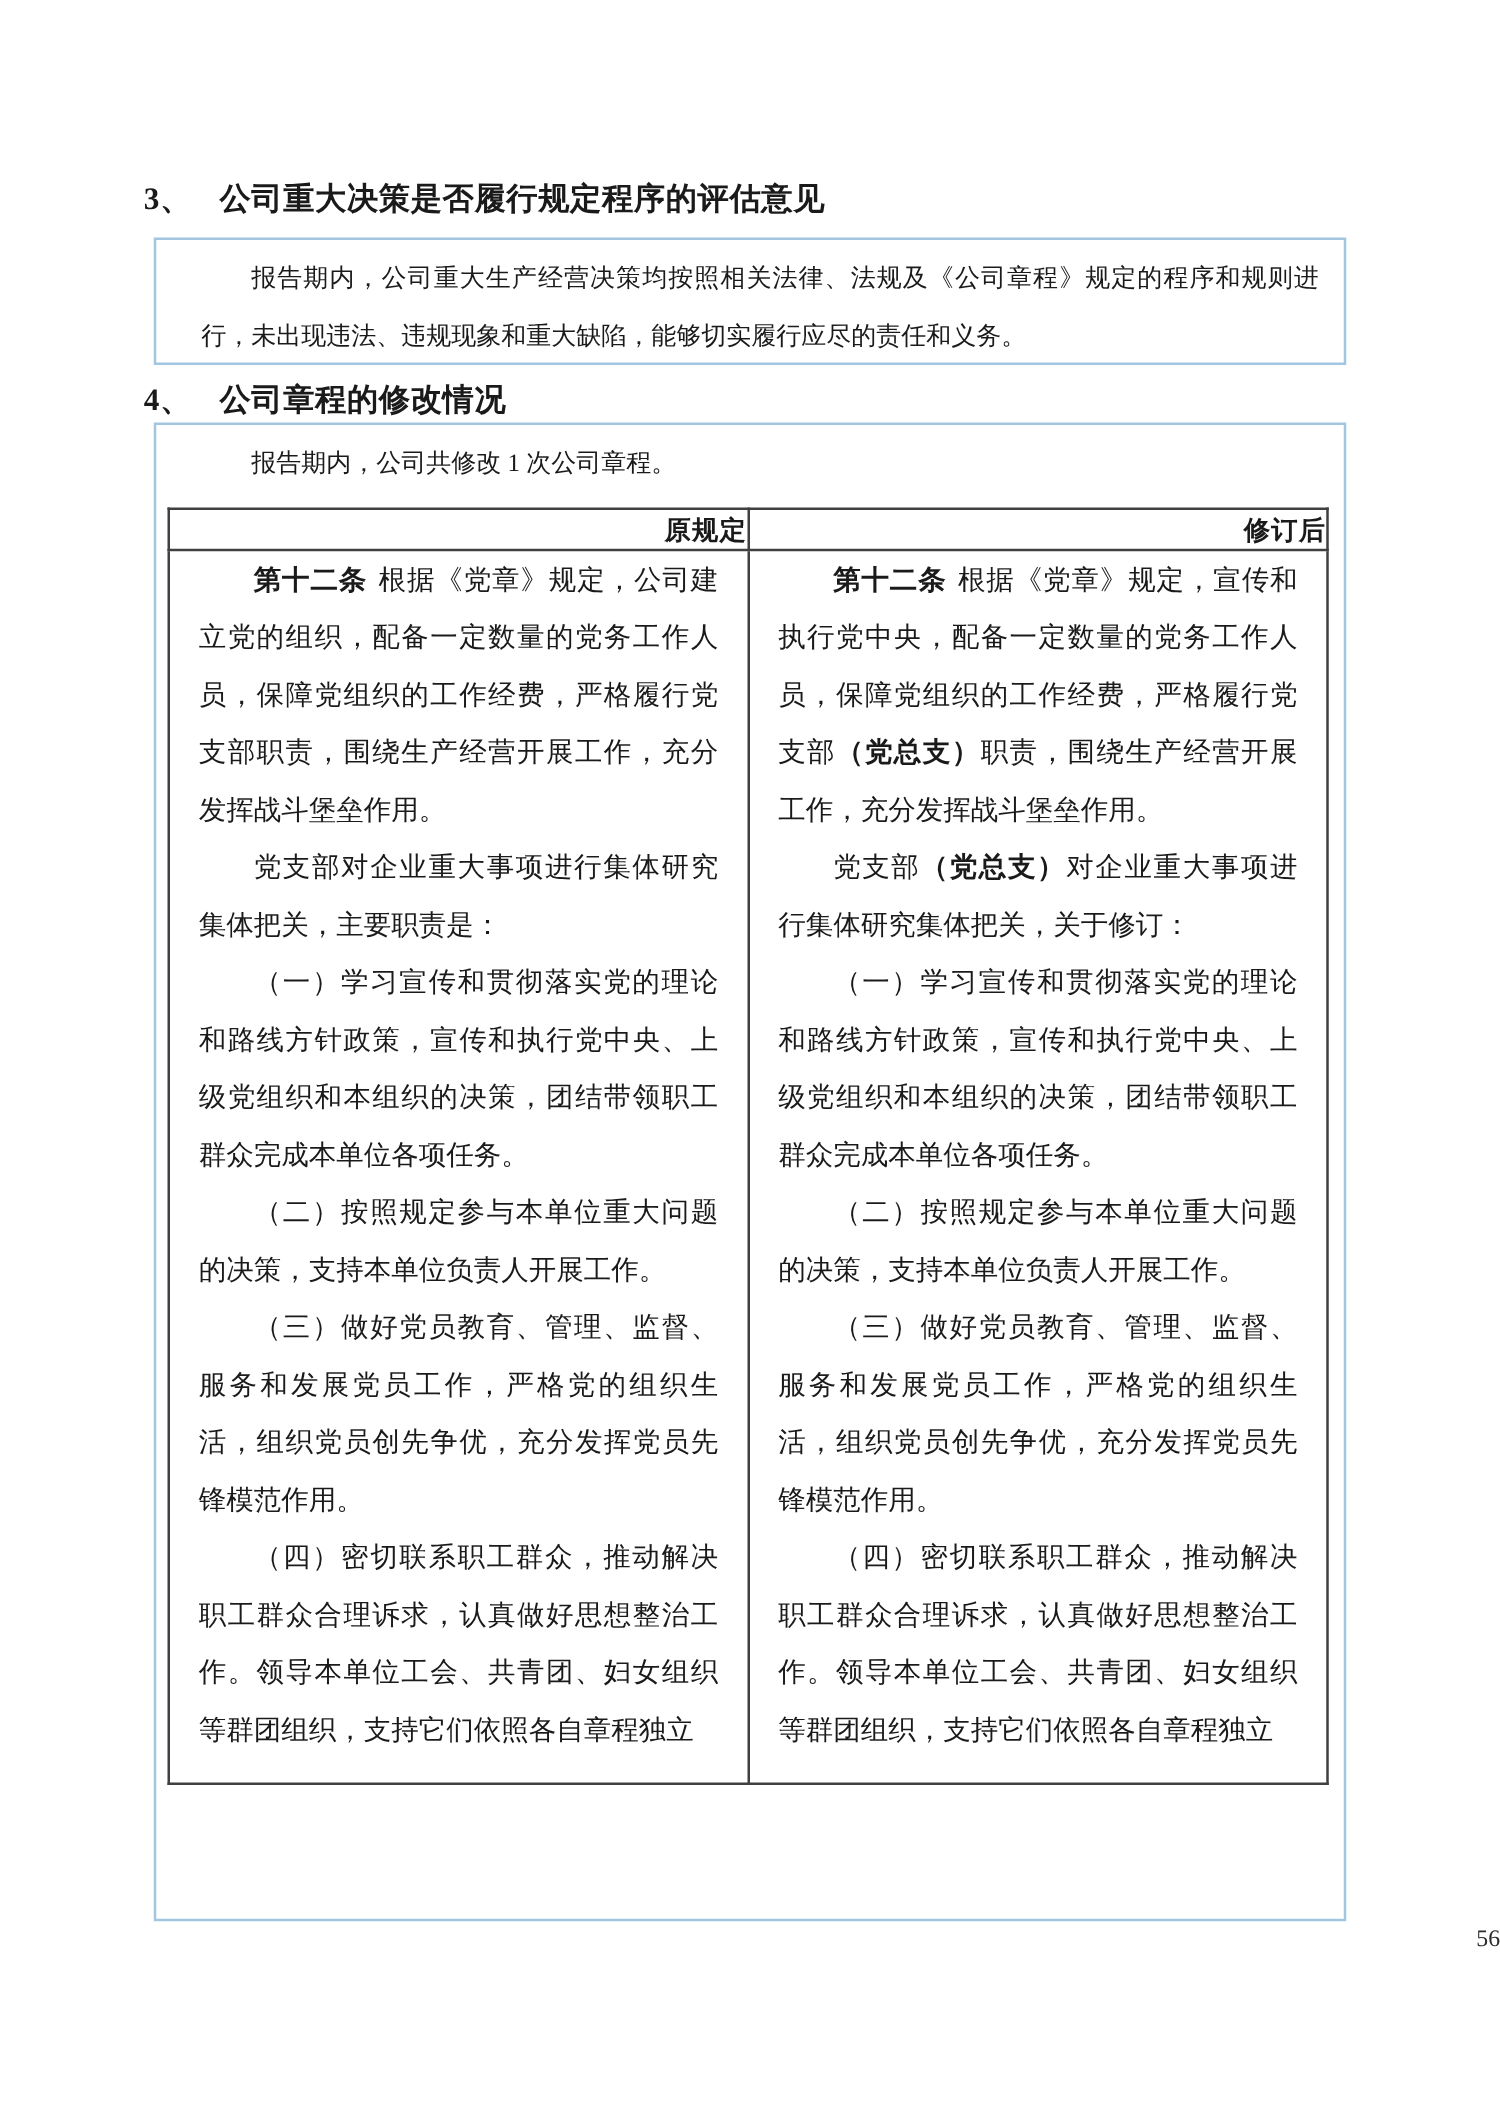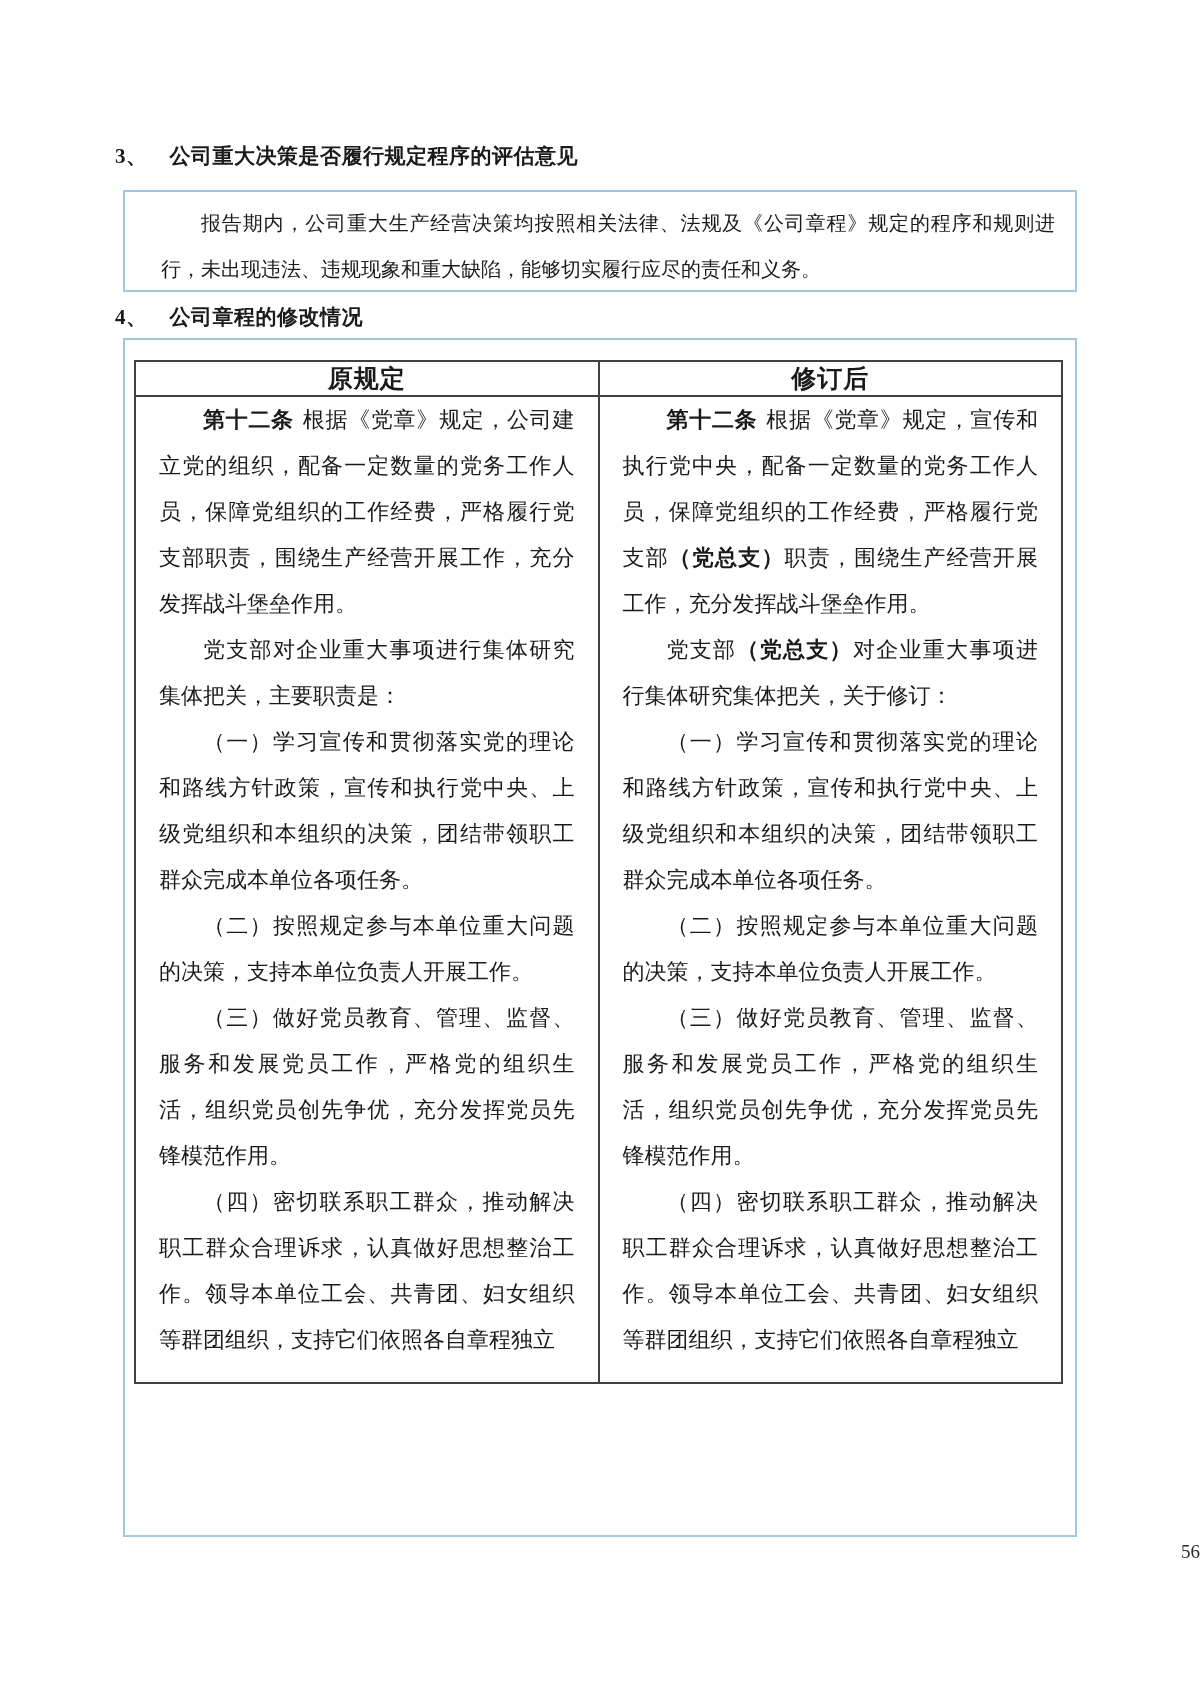--- a/index.html
+++ b/index.html
@@ -2,39 +2,39 @@
 <html><head>
 <meta charset="utf-8">
 <style>
   html,body{margin:0;padding:0;}
   body{
     width:1200px;height:1697px;position:relative;background:#ffffff;
     font-family:"Liberation Serif","DejaVu Serif",serif;
     color:#1a1a1a;overflow:hidden;
   }
   .heading{
-    position:absolute;left:115px;font-size:21px;font-weight:bold;
+    position:absolute;left:115px;font-size:25px;font-weight:bold;
     letter-spacing:0.5px;white-space:nowrap;
   }
   .heading .num{display:inline-block;margin-right:22px;}
   .bluebox{
     position:absolute;left:123px;width:954px;box-sizing:border-box;
     border:2px solid #a3c6e0;background:#ffffff;overflow:hidden;
   }
   .boxtext{padding:8px 20px 0 20px;font-size:20px;line-height:46px;}
   .boxtext p{margin:0 0 6px 16px;text-indent:2em;text-align:justify;}
   #box1{top:190px;height:102px;}
   #box2{top:338px;height:1199px;}
   table.cmp{
     border-collapse:collapse;table-layout:fixed;
     width:929px;margin:12px 0 0 9px;
   }
   table.cmp,.cmp th,.cmp td{border:2px solid #404040;}
   .cmp th{
-    height:31px;font-size:25px;font-weight:bold;text-align:center;
+    height:31px;font-size:21px;font-weight:bold;text-align:right;
     vertical-align:middle;padding:0;letter-spacing:1px;
   }
   .cmp td{
     width:50%;height:985px;vertical-align:top;
     padding:0 23px;overflow:hidden;
   }
   .cmp td p{
     margin:0;font-size:22px;line-height:46px;
     text-indent:2em;text-align:justify;
   }
@@ -57,20 +57,21 @@
     <p>报告期内，公司重大生产经营决策均按照相关法律、法规及《公司章程》规定的程序和规则进行，未出现违法、违规现象和重大缺陷，能够切实履行应尽的责任和义务。</p>
   </div>
 </div>
 
 <div class="heading" style="top:303px;">
   <span class="num">4、</span><span>公司章程的修改情况</span>
 </div>
 
 <div class="bluebox" id="box2">
   <div class="boxtext">
+    <p>报告期内，公司共修改 1 次公司章程。</p>
   </div>
 
   <table class="cmp">
     <thead>
       <tr>
         <th>原规定</th>
         <th>修订后</th>
       </tr>
     </thead>
     <tbody>

